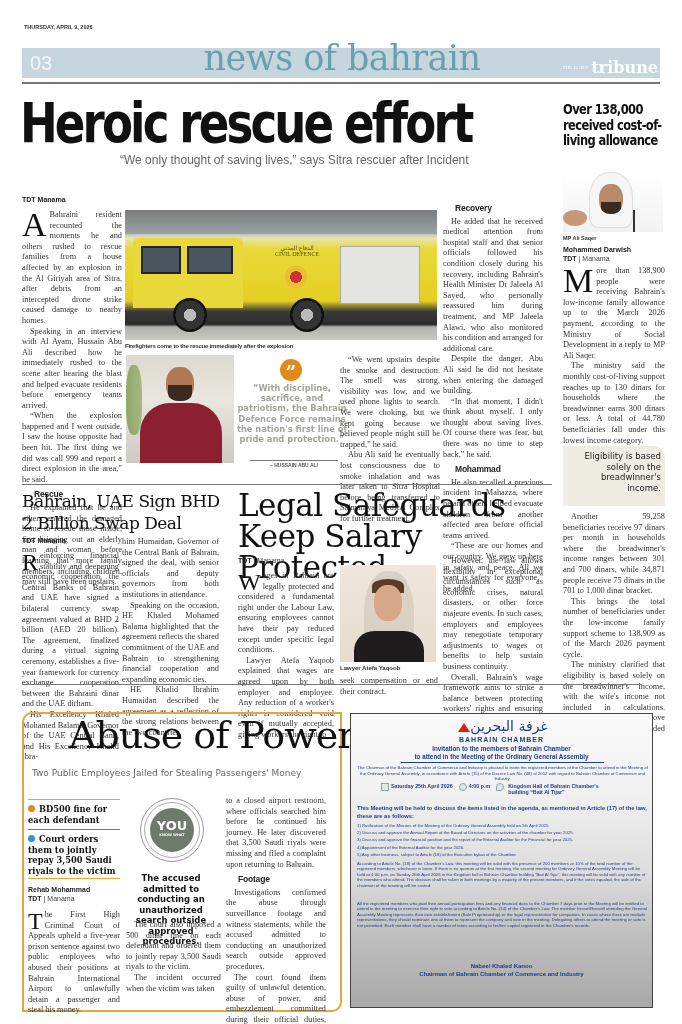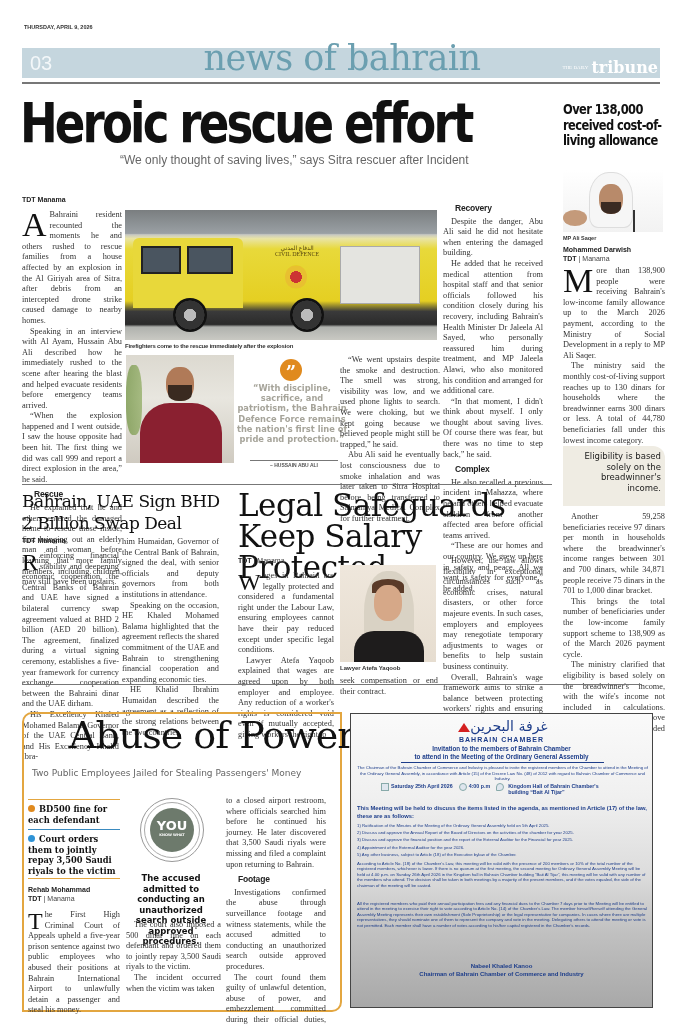--- a/index.html
+++ b/index.html
@@ -173,24 +173,24 @@
 <div id="pull-quote" class="abs">“With discipline, sacrifice, and patriotism, the Bahrain Defence Force remains the nation's first line of pride and protection.”</div>
 <div id="pull-attr" class="abs">– HUSSAIN ABU ALI</div>
 
 <div id="s1-col3" class="abs serif-body">
   <p>“We went upstairs despite the smoke and destruction. The smell was strong, visibility was low, and we used phone lights to search. We were choking, but we kept going because we believed people might still be trapped,” he said.</p>
   <p>Abu Ali said he eventually lost consciousness due to smoke inhalation and was later taken to Sitra Hospital before being transferred to Salmaniya Medical Complex for further treatment.</p>
 </div>
 
 <div id="s1-col4" class="abs serif-body">
   <div class="subhead" style="margin-top:0">Recovery</div>
+  <p>He added that he received medical attention from hospital staff and that senior officials followed his condition closely during his recovery, including Bahrain's Health Minister Dr Jaleela Al Sayed, who personally reassured him during treatment, and MP Jaleela Alawi, who also monitored his condition and arranged for additional care.</p>
   <p>Despite the danger, Abu Ali said he did not hesitate when entering the damaged building.</p>
-  <p>He added that he received medical attention from hospital staff and that senior officials followed his condition closely during his recovery, including Bahrain's Health Minister Dr Jaleela Al Sayed, who personally reassured him during treatment, and MP Jaleela Alawi, who also monitored his condition and arranged for additional care.</p>
   <p>“In that moment, I didn't think about myself. I only thought about saving lives. Of course there was fear, but there was no time to step back,” he said.</p>
-  <div class="subhead">Complex</div>
+  <div class="subhead">Mohammad</div>
   <p>He also recalled a previous incident in Mahazza, where he and others helped evacuate children from another affected area before official teams arrived.</p>
   <p>“These are our homes and our country. We grew up here in safety and peace. All we want is safety for everyone,” he added.</p>
 </div>
 
 <div id="side-title" class="abs">Over 138,000 received cost-of-living allowance</div>
 <div id="photo-mp" class="abs">
   <div class="mp-ghutra"></div>
   <div class="mp-face"></div>
   <div class="mp-beard"></div>
   <div class="mp-hand"></div>

